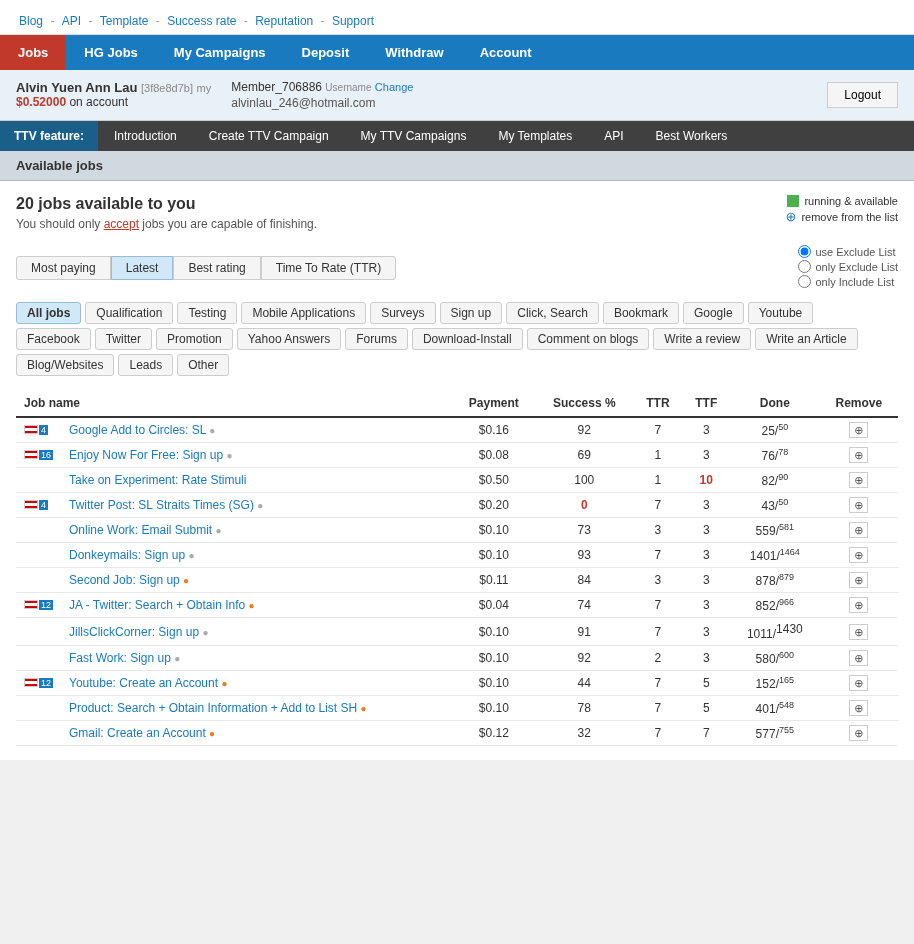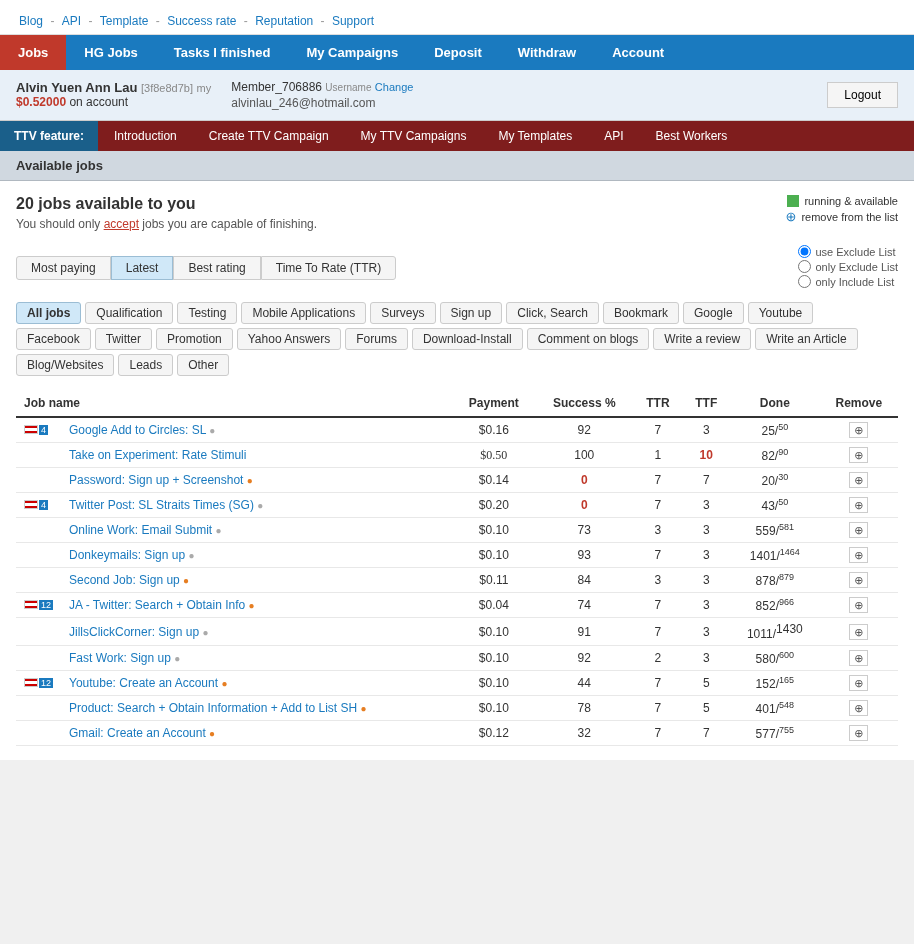--- a/index.html
+++ b/index.html
@@ -23,21 +23,21 @@
     
     .user-bar { background: #e8f0f8; padding: 10px 16px; display: flex; justify-content: space-between; align-items: center; border-bottom: 1px solid #ccc; }
     .user-info { display: flex; gap: 20px; }
     .user-name { font-weight: bold; font-size: 13px; }
     .user-name span.id { color: #888; font-size: 11px; font-weight: normal; }
     .user-balance { color: #c0392b; font-weight: bold; font-size: 12px; }
     .user-email { color: #555; font-size: 12px; margin-top: 2px; }
     .logout-btn { background: #f5f5f5; border: 1px solid #ccc; padding: 5px 16px; cursor: pointer; font-size: 12px; }
 
     
-    .ttv-nav { background: #7f1d1d; display: flex; align-items: center; }
+    .ttv-nav { background: #404040; display: flex; align-items: center; }
     .ttv-label { color: #fff; padding: 8px 14px; font-size: 12px; font-weight: bold; background: #1a5f8a; }
     .ttv-nav a { color: #fff; text-decoration: none; padding: 8px 16px; font-size: 12px; }
 
     
     .avail-header { background: #d0d8e0; padding: 7px 16px; font-weight: bold; font-size: 13px; border-bottom: 1px solid #b0b8c0; }
 
     
     .content { background: #fff; padding: 14px 16px; }
 
     .jobs-summary { display: flex; justify-content: space-between; align-items: flex-start; margin-bottom: 14px; }
@@ -89,21 +89,20 @@
     <span> - </span>
     <a>Reputation</a>
     <span> - </span>
     <a>Support</a>
   </div>
 </div>
 
 <div class="main-nav">
   <a class="active">Jobs</a>
   <a>HG Jobs</a>
-  <a>Tasks I finished</a>
   <a>My Campaigns</a>
   <a>Deposit</a>
   <a>Withdraw</a>
   <a>Account</a>
 </div>
 
 <div class="user-bar">
   <div class="user-info">
     <div>
       <div class="user-name">
@@ -239,41 +238,46 @@
       <a href="#">Google Add to Circles: SL</a> <span style="color:#aaa;font-size:10px;">●</span>
     </td>
     <td style="text-align:center;">$0.16</td>
     <td style="text-align:center;">92</td>
     <td style="text-align:center;">7</td>
     <td style="text-align:center;">3</td>
     <td style="text-align:center;">25/<sup style="font-size:9px;">50</sup></td>
     <td style="text-align:center;"><span style="border:1px solid #ccc;padding:1px 4px;cursor:pointer;font-size:11px;color:#555;">⊕</span></td>
   </tr>
         <tr>
+    <td class="flag-cell" style="width:30px;">
+      <span style="display:inline-flex;align-items:center;font-size:10px;">
+        <span style="display:inline-block;width:14px;height:9px;background:linear-gradient(to bottom,#c00 33%,#fff 33%,#fff 66%,#c00 66%);border:1px solid #ccc;margin-right:1px;"></span>
+              <span style="background:#1a7abf;color:#fff;font-size:9px;padding:0 2px;">16</span>
+      </span>
+    </td>
+    <td>
+      <a href="#">Enjoy Now For Free: Sign up</a> <span style="color:#aaa;font-size:10px;">●</span>
+    </td>
+    <td style="text-align:center;">$0.08</td>
+    <td style="text-align:center;">69</td>
+    <td style="text-align:center;">1</td>
+    <td style="text-align:center;">3</td>
+    <td style="text-align:center;">76/<sup style="font-size:9px;">78</sup></td>
+    <td style="text-align:center;"><span style="border:1px solid #ccc;padding:1px 4px;cursor:pointer;font-size:11px;color:#555;">⊕</span></td>
+  </tr>
+        <tr>
     <td class="flag-cell" style="width:30px;"></td>
     <td>
       <a href="#">Take on Experiment: Rate Stimuli</a>
     </td>
-    <td style="text-align:center;font-family:Liberation Serif, serif;">$0.50</td>
+    <td style="text-align:center;">$0.50</td>
     <td style="text-align:center;">100</td>
     <td style="text-align:center;">1</td>
     <td style="color:#c0392b;font-weight:bold;text-align:center;">10</td>
     <td style="text-align:center;">82/<sup style="font-size:9px;">90</sup></td>
-    <td style="text-align:center;"><span style="border:1px solid #ccc;padding:1px 4px;cursor:pointer;font-size:11px;color:#555;">⊕</span></td>
-  </tr>
-        <tr>
-    <td class="flag-cell" style="width:30px;"></td>
-    <td>
-      <a href="#">Password: Sign up + Screenshot</a> <span style="color:#e67e22;font-size:10px;">●</span>
-    </td>
-    <td style="text-align:center;">$0.14</td>
-    <td style="color:#c0392b;font-weight:bold;text-align:center;">0</td>
-    <td style="text-align:center;">7</td>
-    <td style="text-align:center;">7</td>
-    <td style="text-align:center;">20/<sup style="font-size:9px;">30</sup></td>
     <td style="text-align:center;"><span style="border:1px solid #ccc;padding:1px 4px;cursor:pointer;font-size:11px;color:#555;">⊕</span></td>
   </tr>
         <tr>
     <td class="flag-cell" style="width:30px;">
       <span style="display:inline-flex;align-items:center;font-size:10px;">
         <span style="display:inline-block;width:14px;height:9px;background:linear-gradient(to bottom,#c00 33%,#fff 33%,#fff 66%,#c00 66%);border:1px solid #ccc;margin-right:1px;"></span>
               <span style="background:#1a7abf;color:#fff;font-size:9px;padding:0 2px;">4</span>
       </span>
     </td>
     <td>

